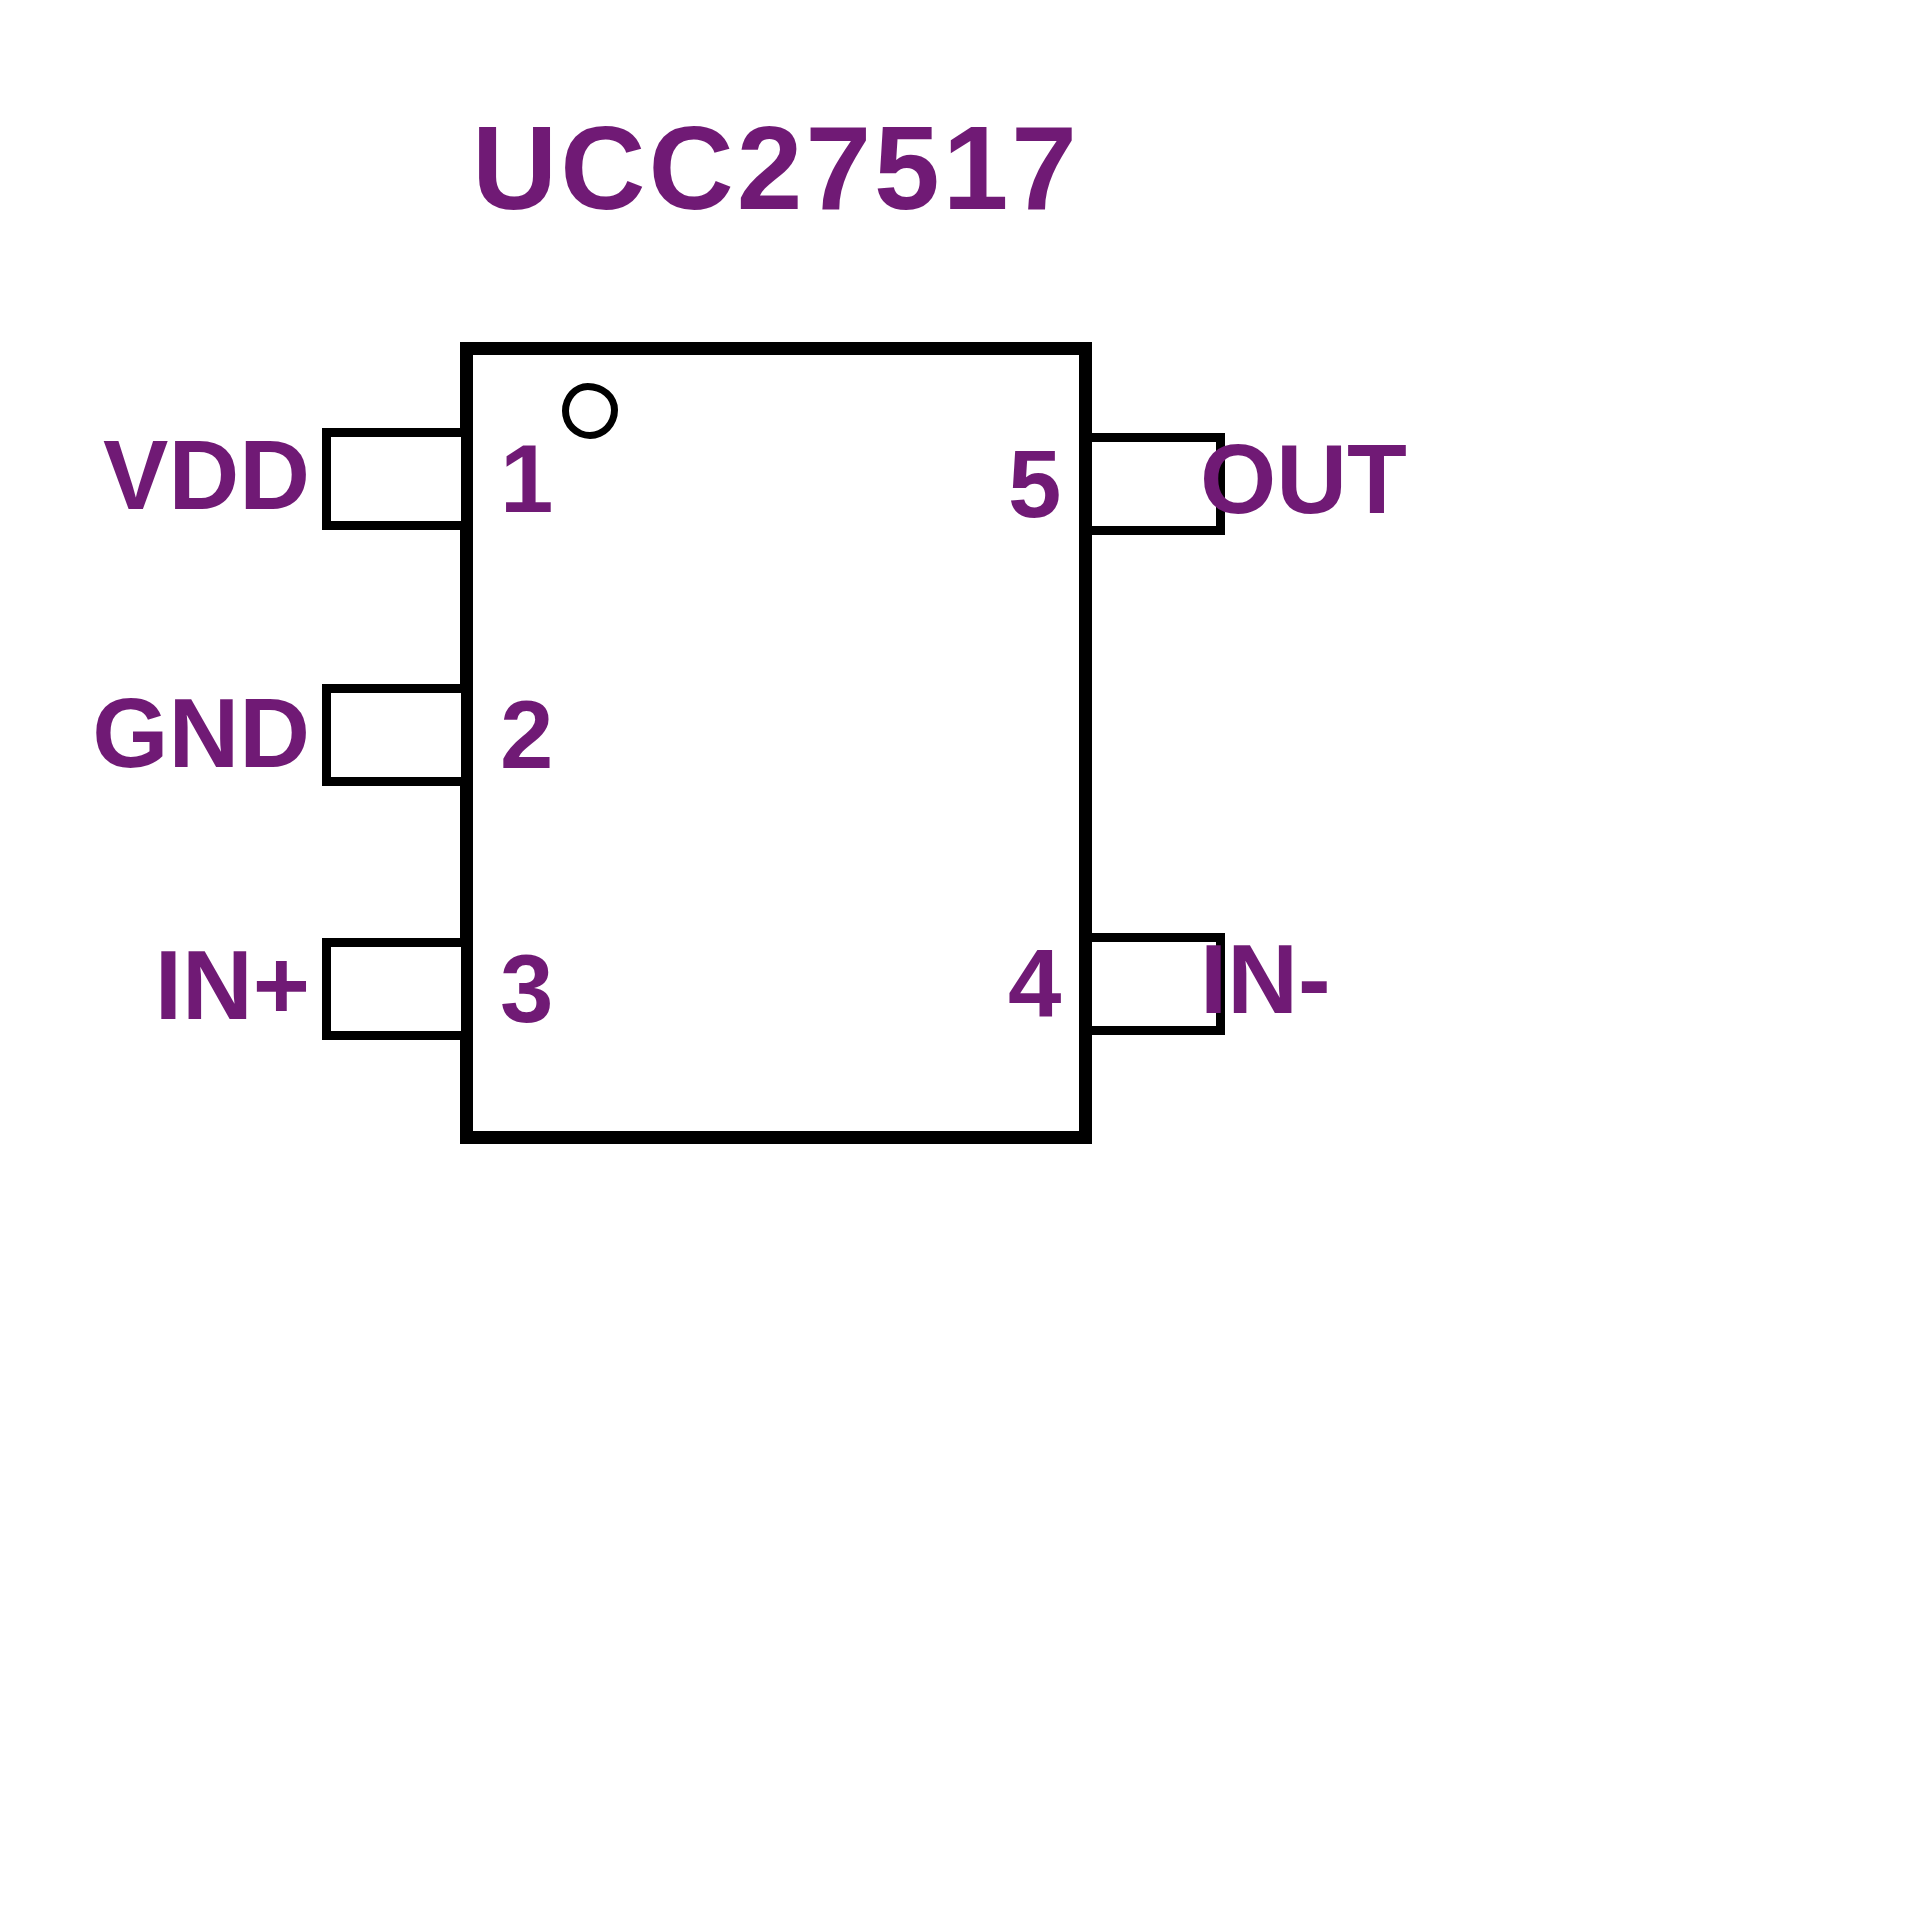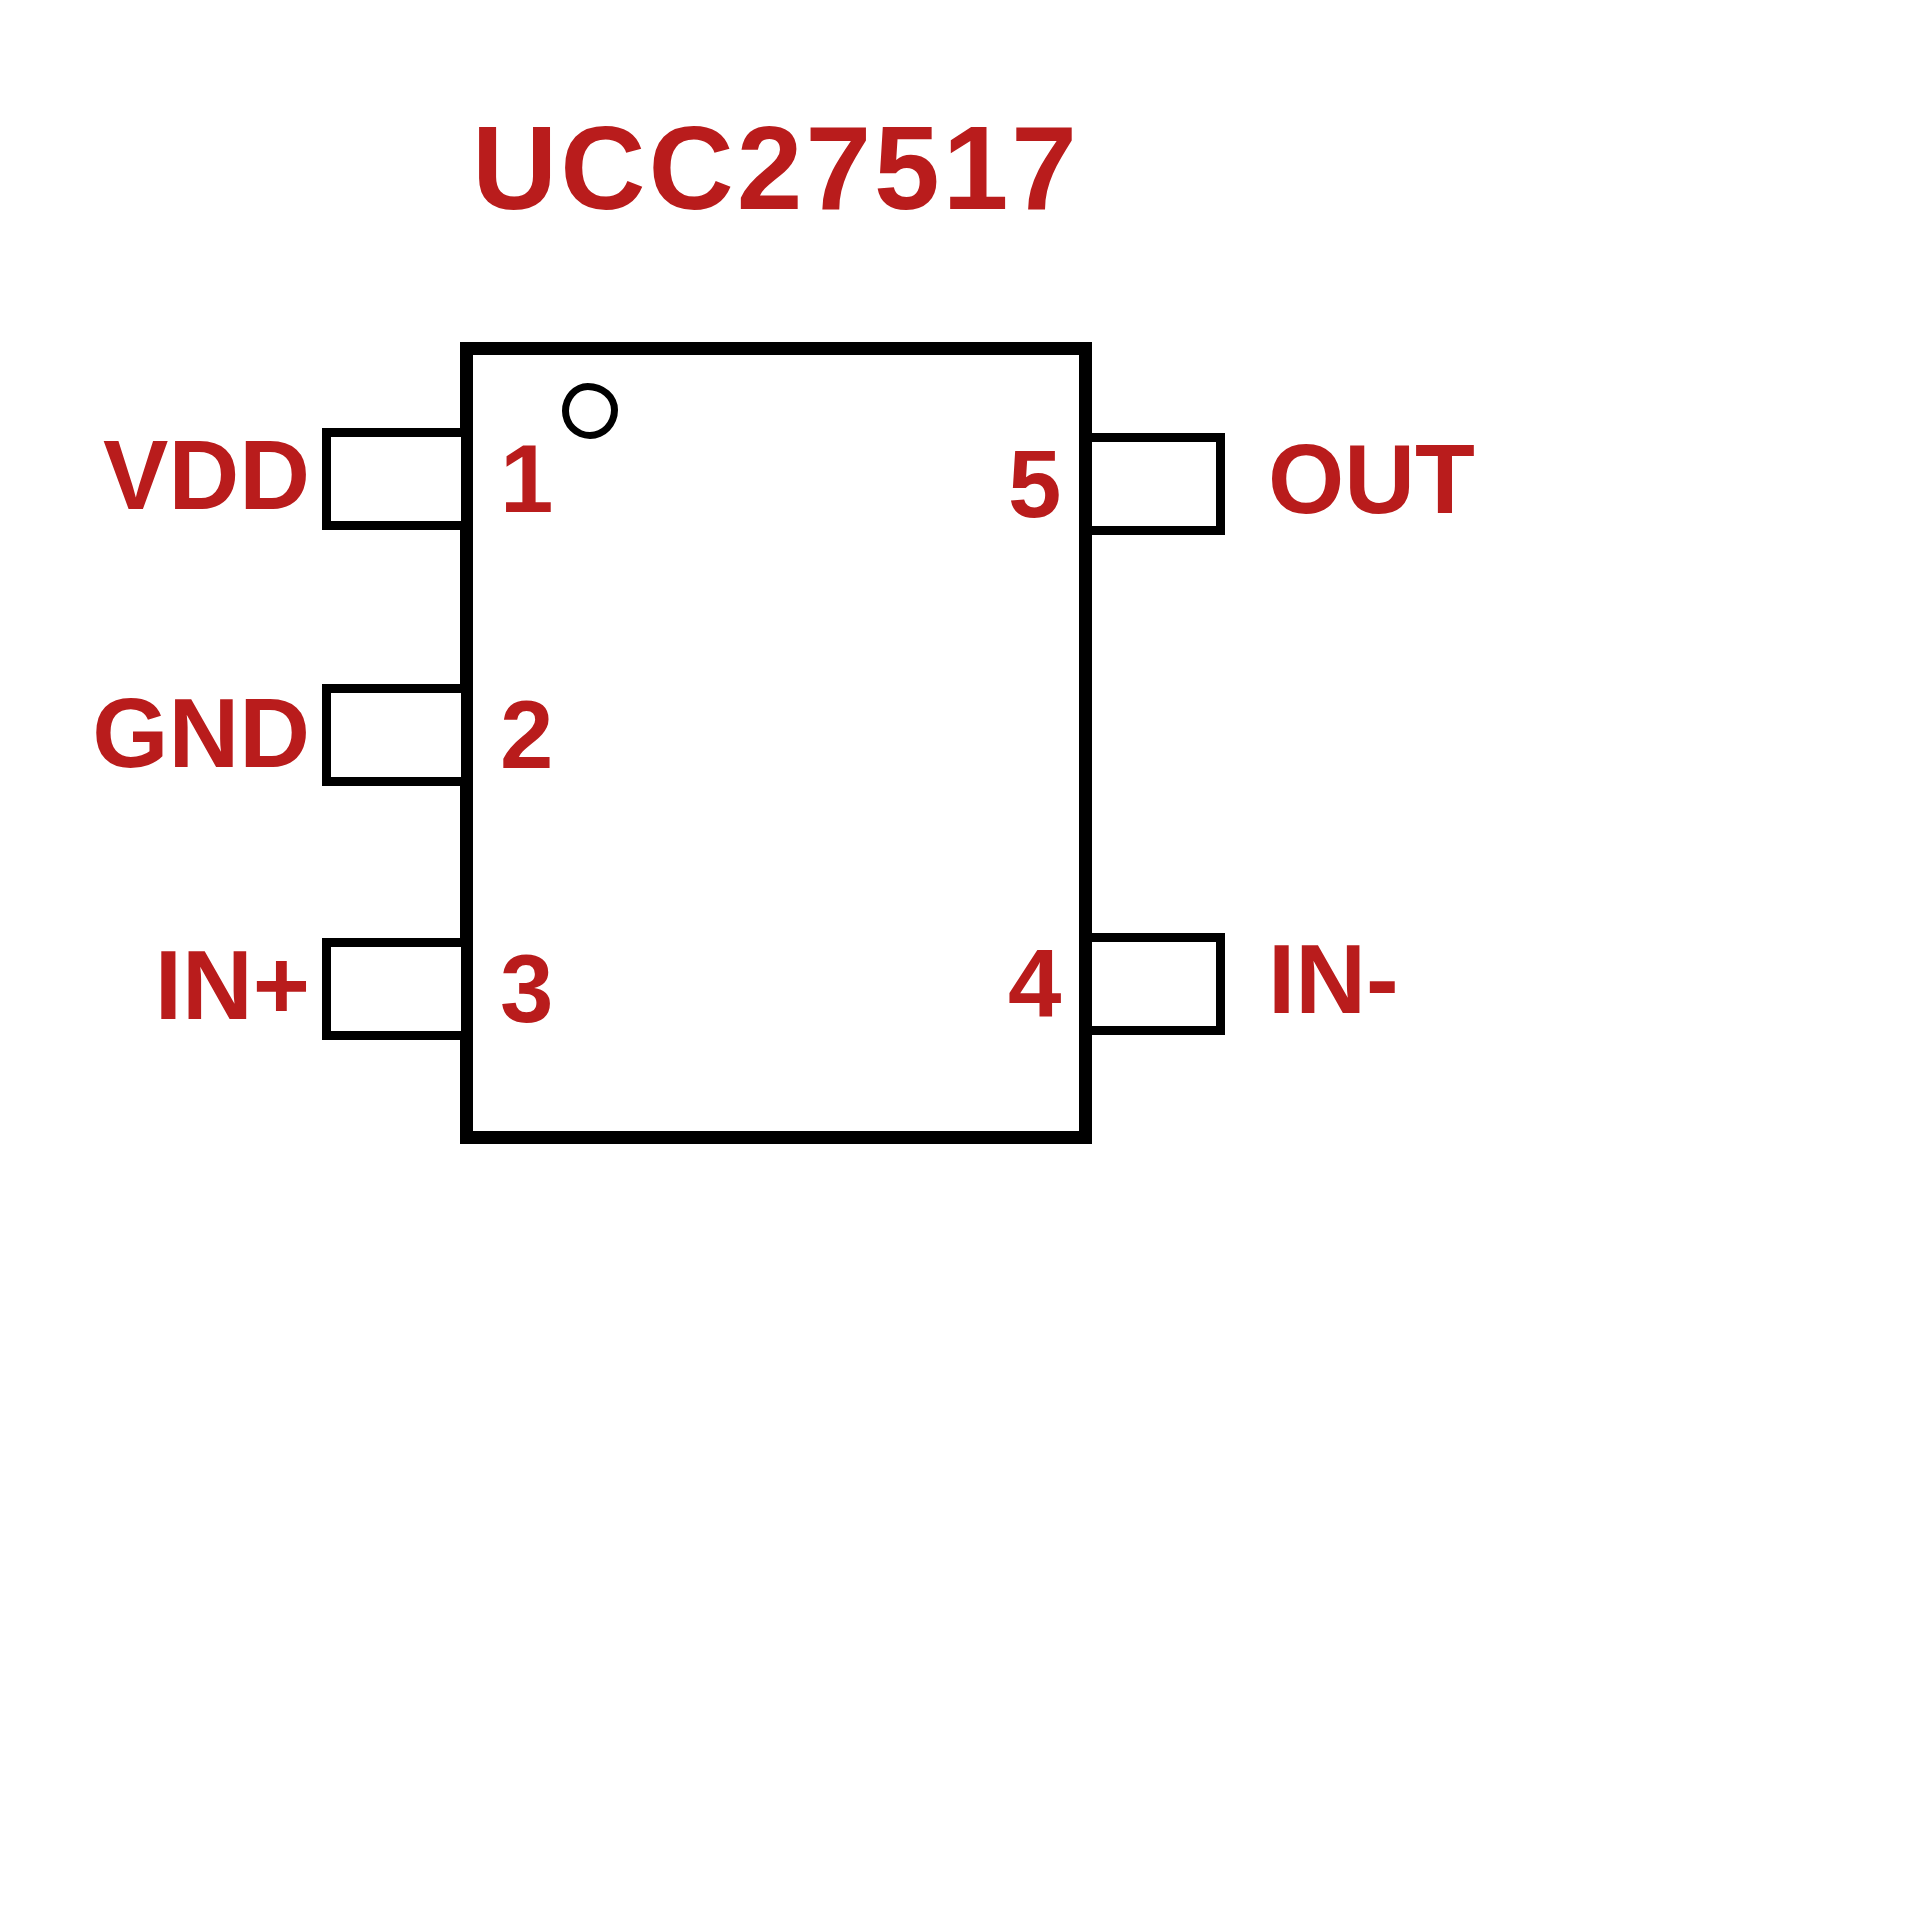--- a/index.html
+++ b/index.html
@@ -6,21 +6,21 @@
     margin: 0;
     padding: 0;
     background: #ffffff;
   }
   .canvas {
     position: relative;
     width: 1780px;
     height: 1920px;
     background: #ffffff;
     font-family: "Liberation Sans", sans-serif;
-    color: #b91c1c;
+    color: #701a75;
     overflow: hidden;
   }
   .title {
     position: absolute;
     top: 100px;
     left: 0;
     width: 1552px;
     text-align: center;
     font-size: 118px;
     font-weight: 700;
@@ -75,21 +75,21 @@
   .num-4 { left: 1008px; top: 933px; }
 
   .pin-label {
     position: absolute;
     font-size: 98px;
     font-weight: 700;
     line-height: 102px;
     white-space: nowrap;
   }
   .label-left  { left: 60px; width: 250px; text-align: right; }
-  .label-right { left: 1268px; text-align: right; }
+  .label-right { left: 1200px; text-align: right; }
   .label-vdd { top: 424px; }
   .label-gnd { top: 682px; }
   .label-inp { top: 934px; }
   .label-out { top: 428px; }
   .label-inm { top: 928px; }
 </style>
 </head>
 <body>
 
 <div class="canvas">

